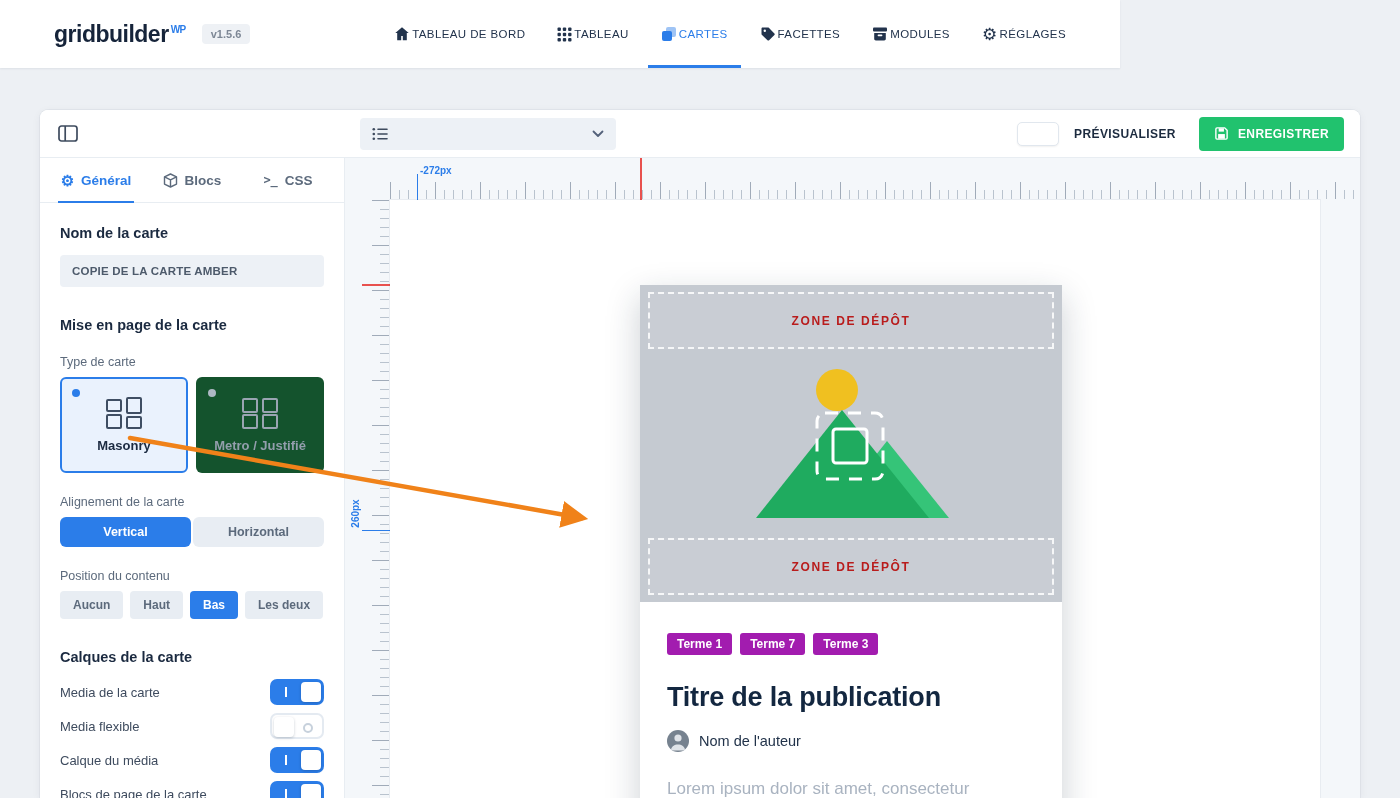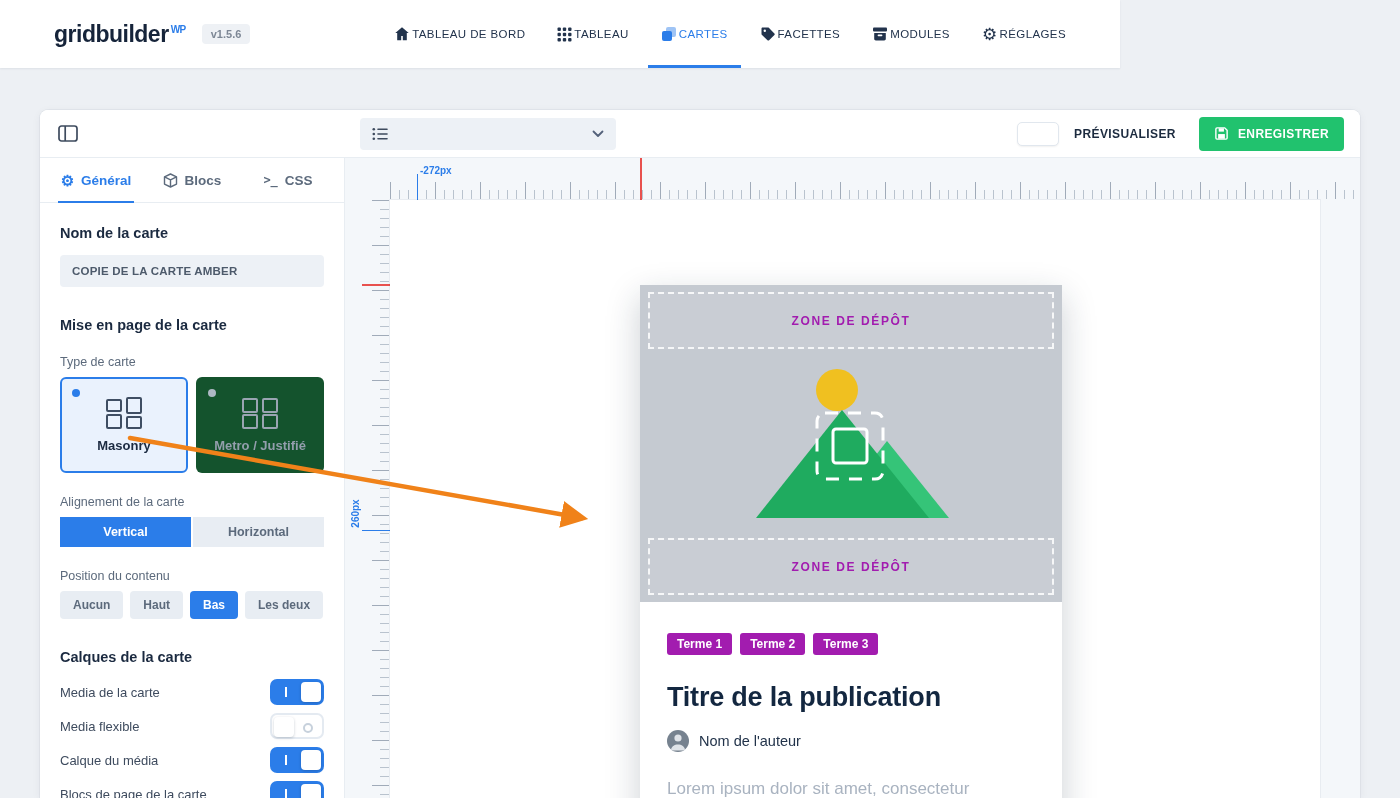--- a/index.html
+++ b/index.html
@@ -81,21 +81,21 @@
     border:2px solid transparent; cursor:pointer; }
   .type-card.selected { background:#eaf2fd; border-color:#2b7de9; }
   .type-dot { position:absolute; left:10px; top:10px; width:8px; height:8px; border-radius:50%;
     background:#aeb8c4; }
   .type-card.selected .type-dot { background:#2b7de9; }
   .type-label { font-size:13px; font-weight:700; color:#1b2a40; }
   .type-card:not(.selected) .type-label { color:#939eac; font-weight:600; }
 
   .seg2 { display:flex; gap:2px; }
   .seg-btn { flex:1; height:30px; display:flex; align-items:center; justify-content:center;
-    font-size:12.5px; font-weight:700; background:#e8edf3; color:#5c6a7c; border-radius:0; cursor:pointer; }
+    font-size:12.5px; font-weight:700; background:#e8edf3; color:#5c6a7c; border-radius:6px; cursor:pointer; }
   .seg-btn.active { background:#2b7de9; color:#fff; }
 
   .pos-row { display:flex; gap:7px; }
   .pos-btn { height:28px; padding:0 13px; font-size:12px; font-weight:700; background:#e8edf3;
     color:#5c6a7c; border-radius:4px; display:flex; align-items:center; cursor:pointer; }
   .pos-btn.active { background:#2b7de9; color:#fff; }
 
   .layer-row { display:flex; align-items:center; justify-content:space-between;
     height:26px; margin:8px 0 0; padding:13px 0 13px; }
   .layer-label { font-size:13px; color:#3e4b5e; }
@@ -134,21 +134,21 @@
 
   .artboard { position:absolute; left:45px; top:42px; right:40px; bottom:0; background:#fff;
     box-shadow:0 0 0 1px rgba(25,45,70,.05); }
 
   .preview-card { position:absolute; left:250px; top:85px; width:422px; background:#fff;
     box-shadow:0 12px 32px rgba(25,40,60,.22); }
   .media { height:317px; background:#c5cad1; position:relative; overflow:hidden; }
   .dropzone { position:absolute; left:8px; right:8px; height:57px;
     border:2px dashed rgba(255,255,255,.85); background:rgba(255,255,255,.07);
     display:flex; align-items:center; justify-content:center;
-    font-size:12px; font-weight:700; letter-spacing:1.6px; color:#a21caf; }
+    font-size:12px; font-weight:700; letter-spacing:1.6px; color:#b91c1c; }
   .dropzone.top { top:7px; } .dropzone.bottom { bottom:7px; }
   .illustration { position:absolute; left:0; top:0; }
 
   .card-body { padding:31px 27px 40px; }
   .terms { display:flex; gap:8px; }
   .term { background:#a21caf; color:#fff; font-size:12px; font-weight:700; padding:4px 10px;
     border-radius:3px; cursor:pointer; }
   .post-title { font-size:27px; font-weight:700; color:#132740; margin-top:27px; letter-spacing:-.2px; }
   .author { display:flex; align-items:center; gap:10px; margin-top:17px; font-size:14.5px; color:#22334a; }
   .avatar { width:22px; height:22px; border-radius:50%; background:#76828f; overflow:hidden; flex:0 0 auto; }
@@ -379,21 +379,21 @@
             <rect x="177" y="128" width="66" height="66" rx="8" fill="none" stroke="#ffffff" stroke-width="3" stroke-dasharray="13 10"></rect>
             <rect x="193" y="144" width="34" height="34" rx="3" fill="none" stroke="#ffffff" stroke-width="3"></rect>
           </svg>
           <div class="dropzone top">ZONE DE DÉPÔT</div>
           <div class="dropzone bottom">ZONE DE DÉPÔT</div>
         </div>
 
         <div class="card-body">
           <div class="terms">
             <span class="term">Terme 1</span>
-            <span class="term">Terme 2</span>
+            <span class="term">Terme 7</span>
             <span class="term">Terme 3</span>
           </div>
           <h2 class="post-title">Titre de la publication</h2>
           <div class="author">
             <span class="avatar">
               <svg width="22" height="22" viewBox="0 0 22 22">
                 <circle cx="11" cy="8" r="3.6" fill="#dfe3e8"></circle>
                 <path d="M3.5 20.5c.9-4.2 4-6.1 7.5-6.1s6.6 1.9 7.5 6.1z" fill="#dfe3e8"></path>
               </svg>
             </span>

